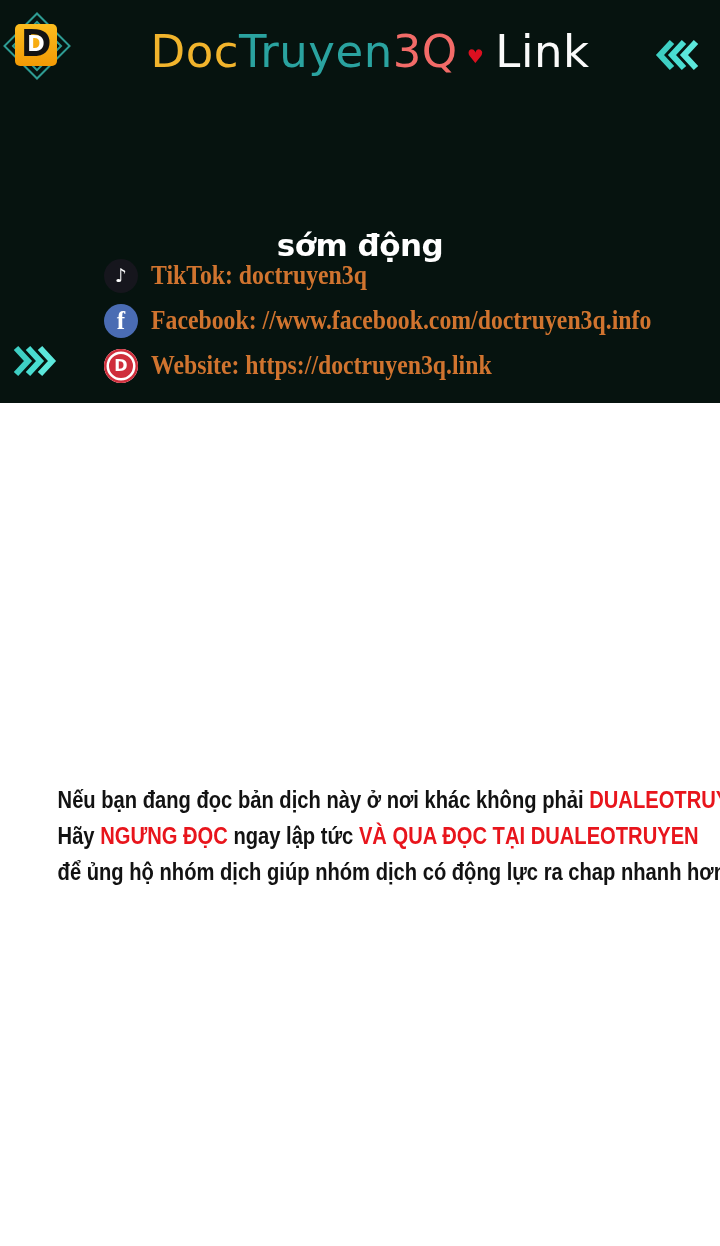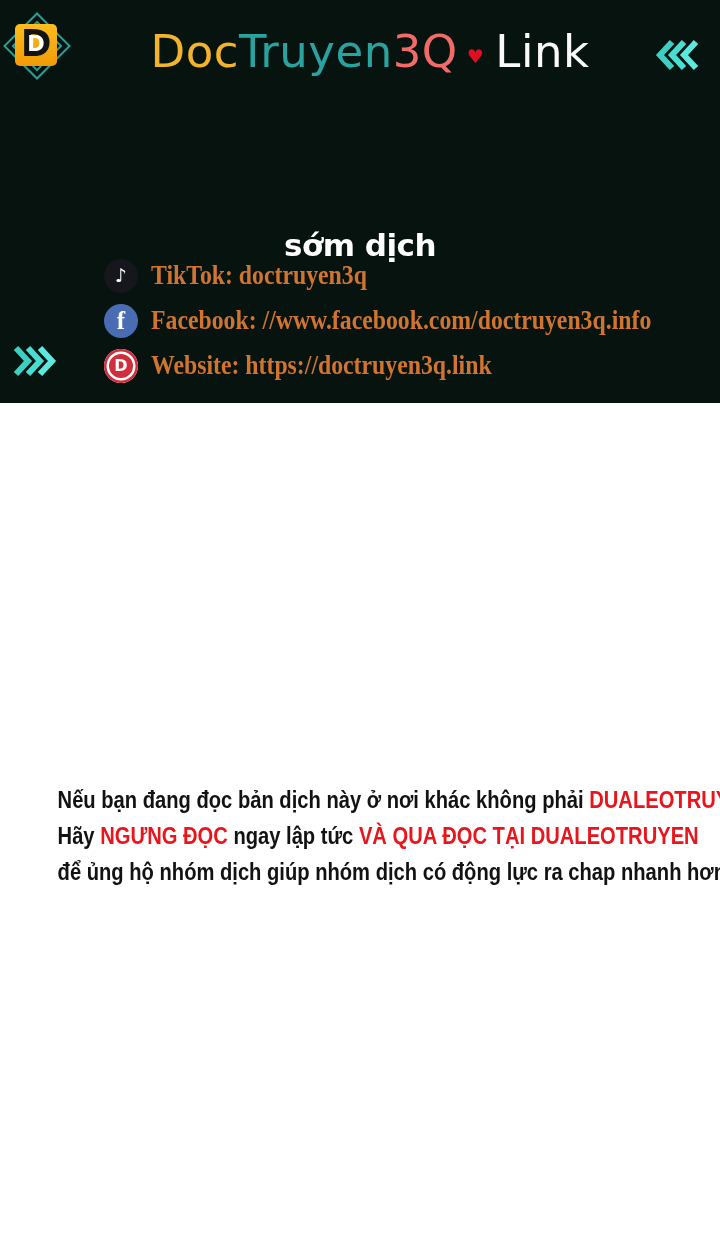--- a/index.html
+++ b/index.html
@@ -81,21 +81,21 @@
 
     <div class="brand"><span class="seg-doc">Doc</span><span class="seg-truyen">Truyen</span><span class="seg-3q">3Q</span><span class="seg-heart">♥</span><span class="seg-link">Link</span></div>
 
     <svg class="chevrons right-top" width="46" height="32" viewBox="0 0 46 32">
       <path d="M19 3 L7 16 L19 29" fill="none" stroke="#3ecfc3" stroke-width="6"></path>
       <path d="M31 3 L19 16 L31 29" fill="none" stroke="#49ddd1" stroke-width="6"></path>
       <path d="M43 3 L31 16 L43 29" fill="none" stroke="#5ce8dc" stroke-width="6"></path>
     </svg>
 
     <div class="tagline">
-      <div>sớm dịch</div>
+      <div>sớm động</div>
     </div>
 
     <div class="social">
 
       <div class="social-row">
         <span class="sicon tiktok">
             <span>♪</span>
           </span>
         <span class="slabel">TikTok: doctruyen3q</span>
       </div>

